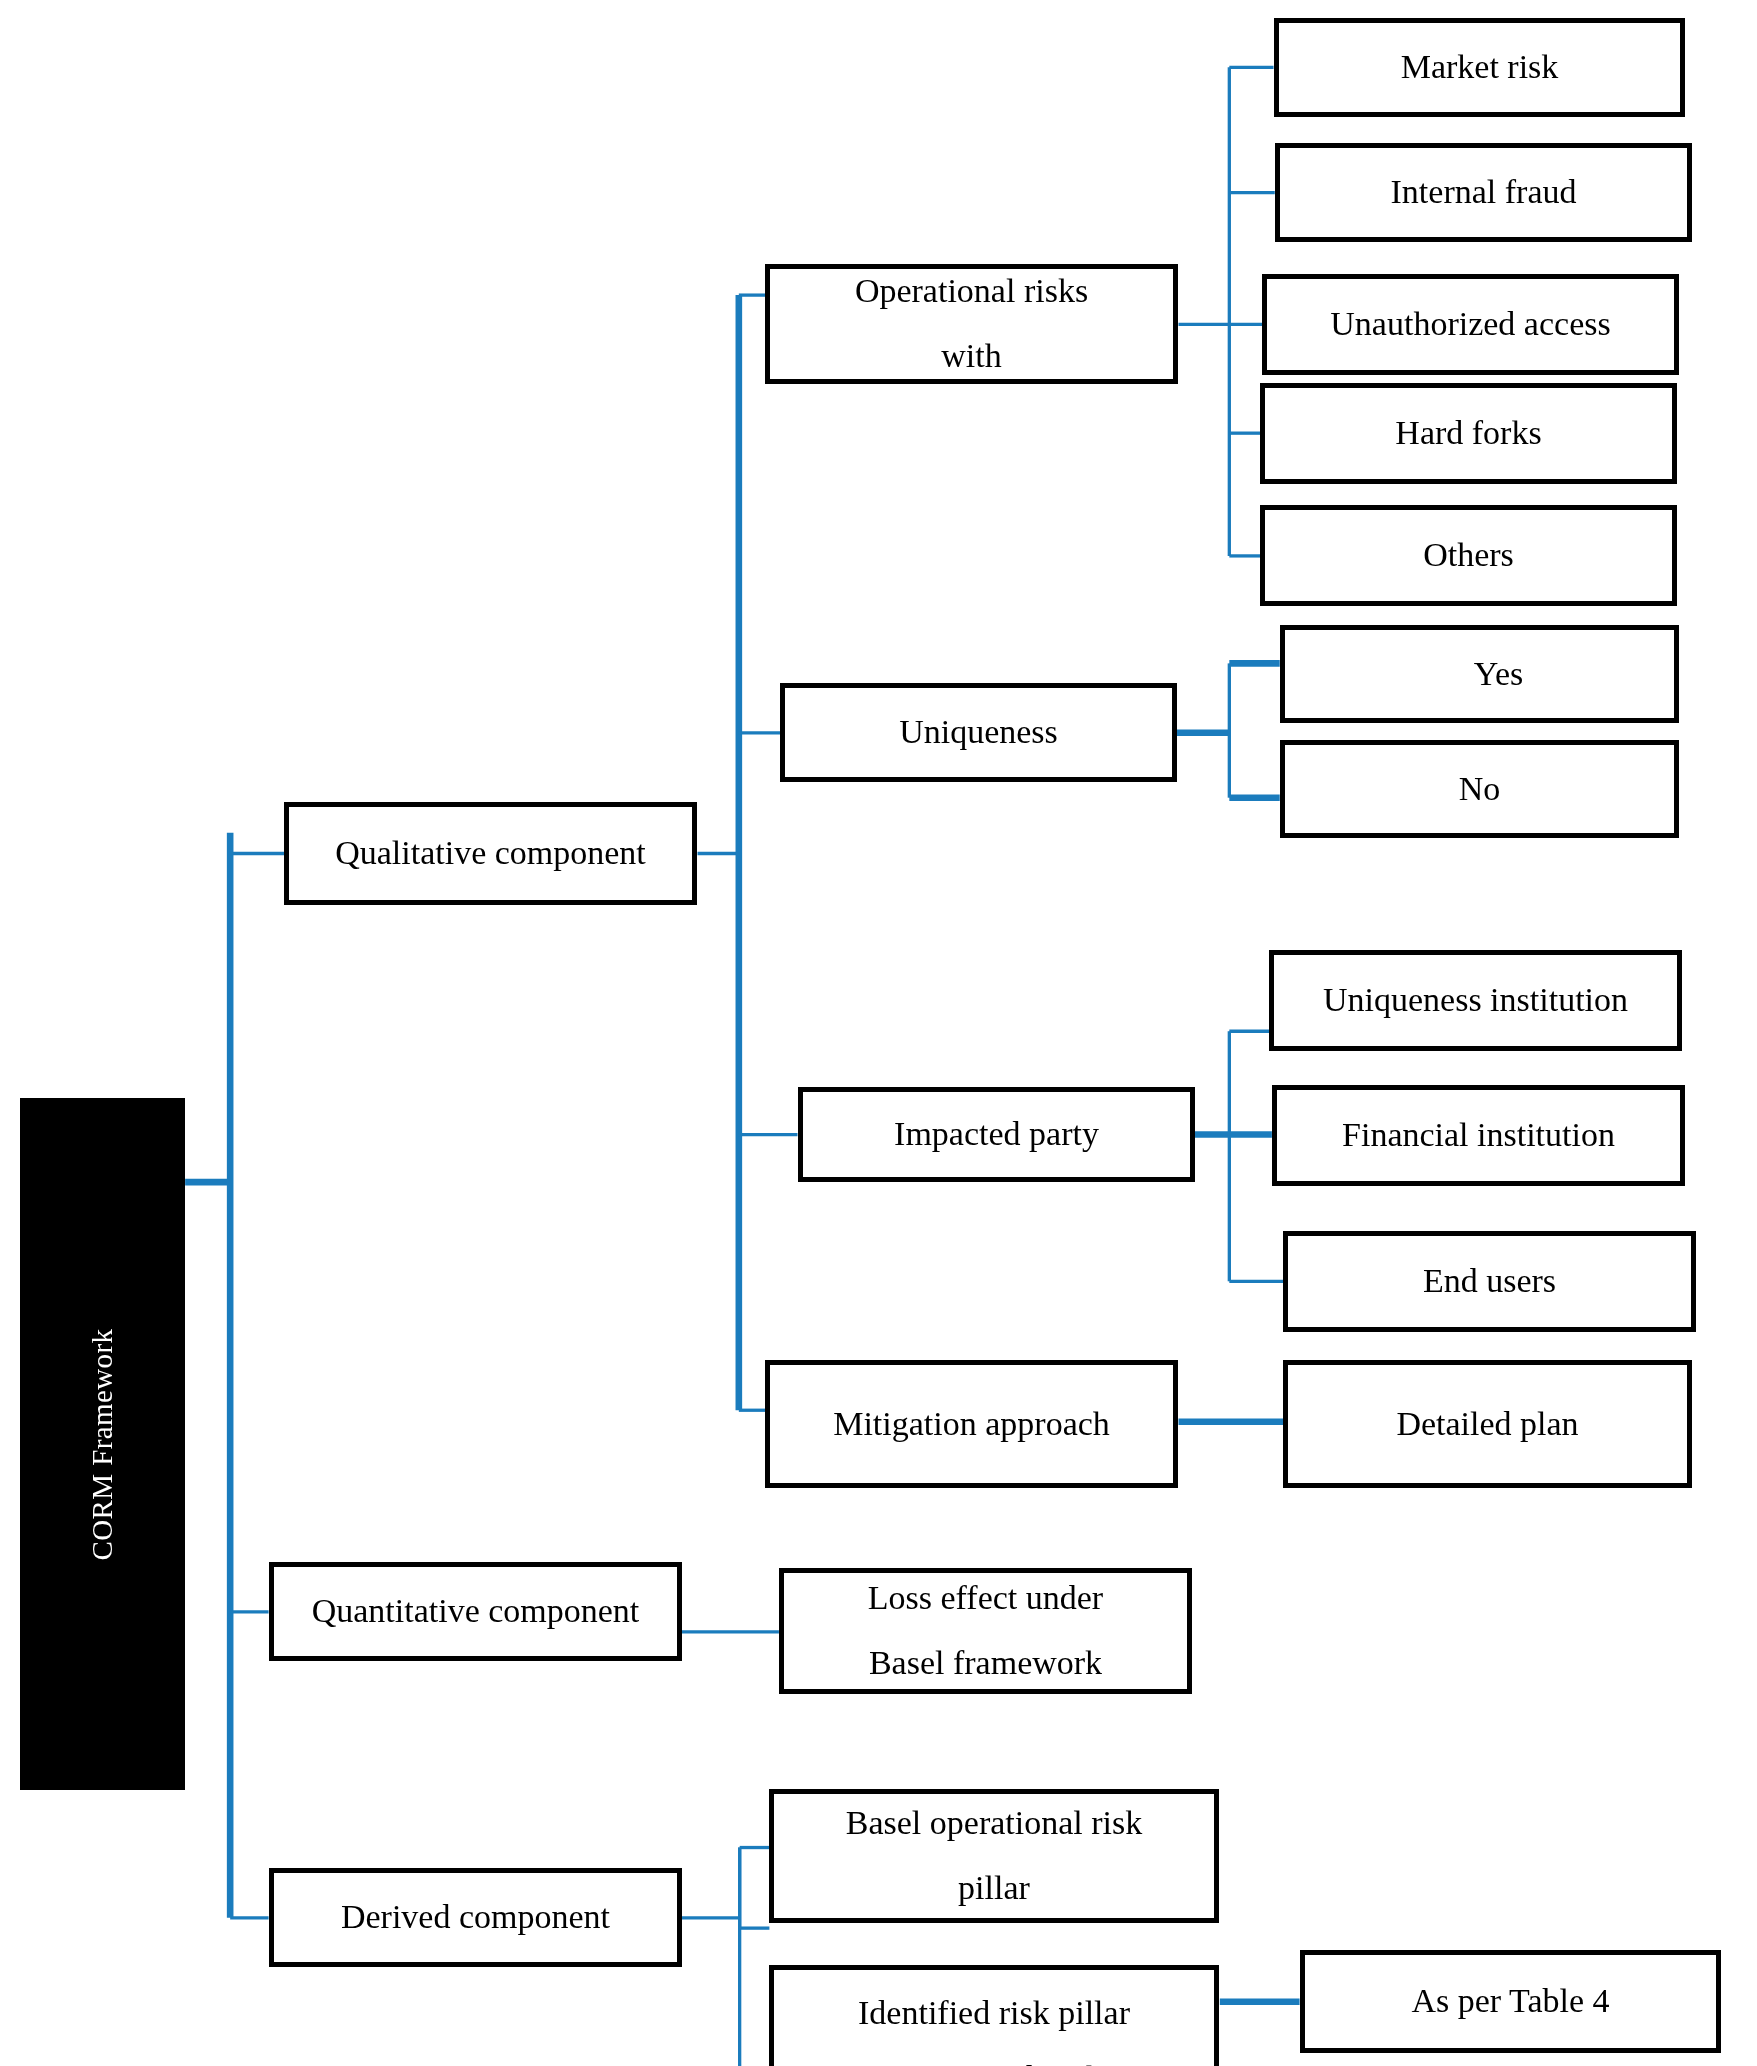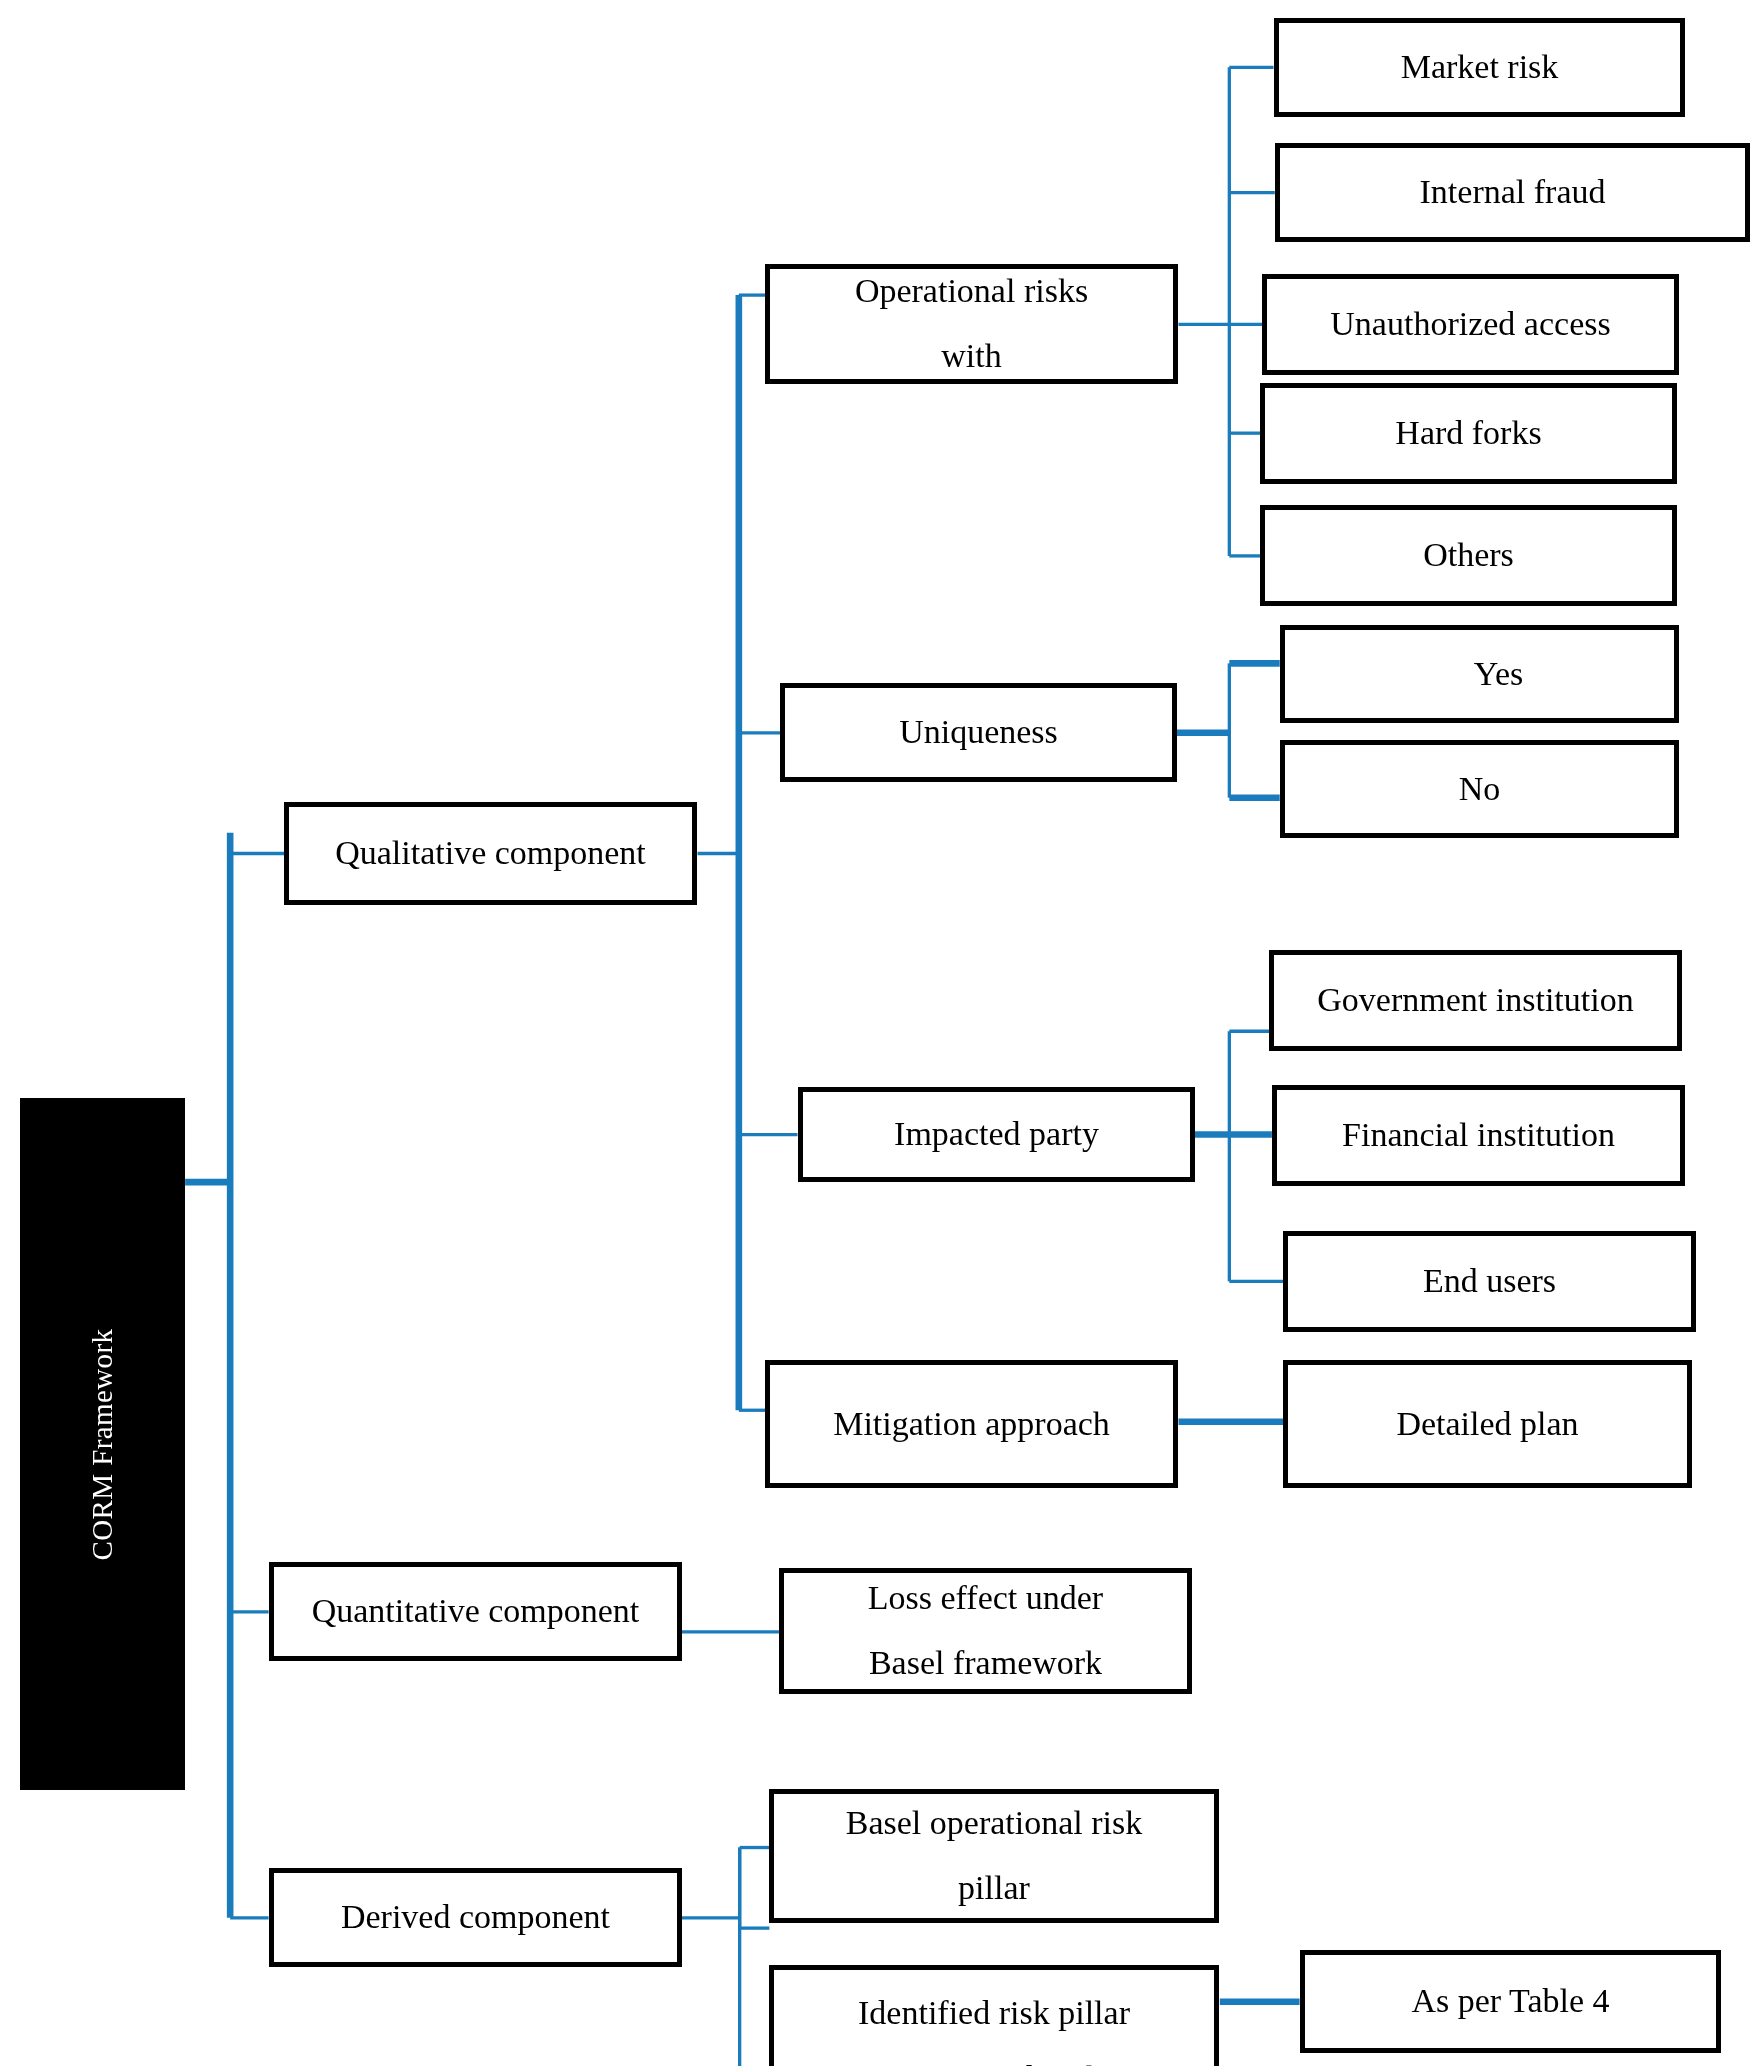--- a/index.html
+++ b/index.html
@@ -159,21 +159,21 @@
   </div>
 
   <div class="node" style="left:765px; top:1360px; width:413px; height:128px;">
     <span class="label">Mitigation approach</span>
   </div>
 
   <div class="node" style="left:1274px; top:18px; width:411px; height:99px;">
     <span class="label">Market risk</span>
   </div>
 
-  <div class="node" style="left:1275px; top:143px; width:475px; height:99px;justify-content:flex-end;">
+  <div class="node" style="left:1275px; top:143px; width:417px; height:99px;justify-content:flex-end;">
     <span class="label">Internal fraud</span>
   </div>
 
   <div class="node" style="left:1262px; top:274px; width:417px; height:101px;">
     <span class="label">Unauthorized access</span>
   </div>
 
   <div class="node" style="left:1260px; top:383px; width:417px; height:101px;">
     <span class="label">Hard forks</span>
   </div>
@@ -184,21 +184,21 @@
 
   <div class="node" style="left:1280px; top:625px; width:399px; height:98px;padding-left:44px;">
     <span class="label">Yes</span>
   </div>
 
   <div class="node" style="left:1280px; top:740px; width:399px; height:98px;justify-content:center;">
     <span class="label">No</span>
   </div>
 
   <div class="node" style="left:1269px; top:950px; width:413px; height:101px;">
-    <span class="label">Government institution</span>
+    <span class="label">Uniqueness institution</span>
   </div>
 
   <div class="node" style="left:1272px; top:1085px; width:413px; height:101px;">
     <span class="label">Financial institution</span>
   </div>
 
   <div class="node" style="left:1283px; top:1231px; width:413px; height:101px;">
     <span class="label">End users</span>
   </div>
 

